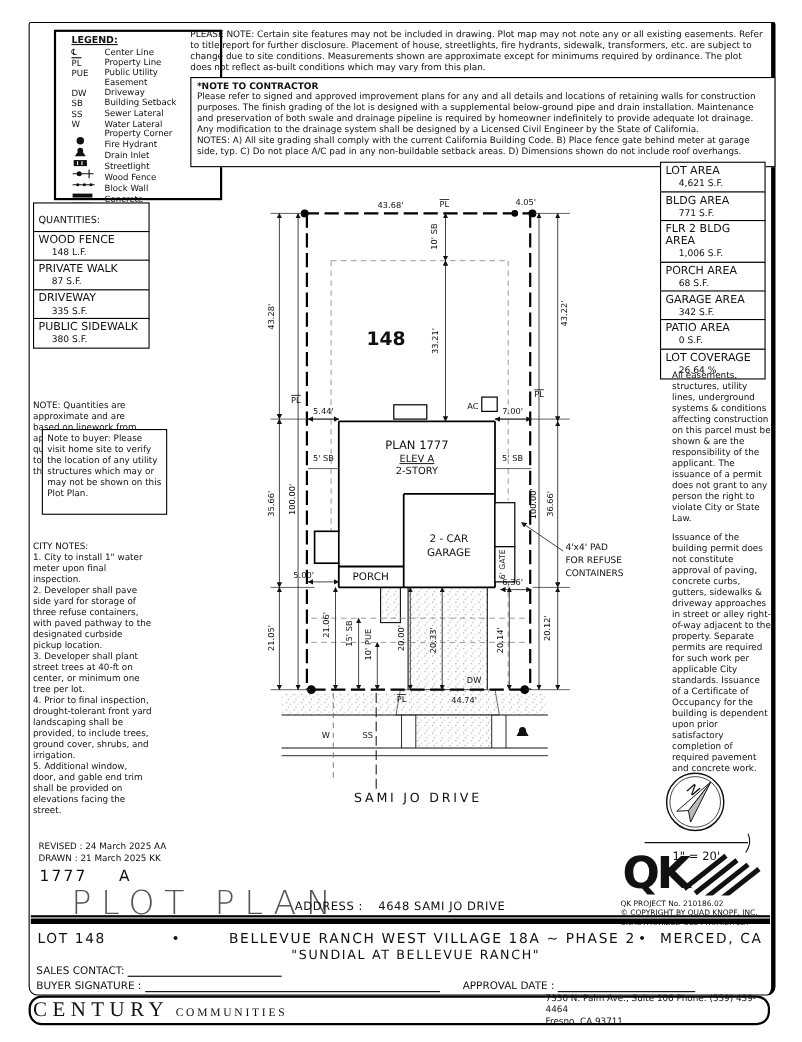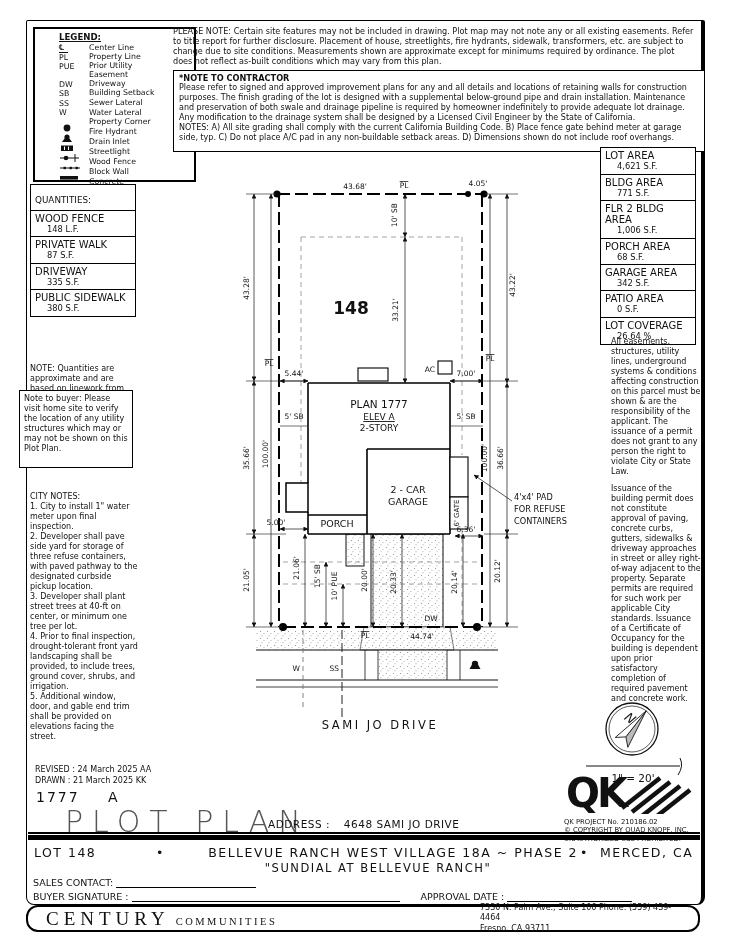--- a/index.html
+++ b/index.html
@@ -18,33 +18,33 @@
   .qval{font-size:8.3px;padding-left:12px;}
   .sig-line{border-bottom:1.2px solid #000;display:inline-block;height:11px;vertical-align:bottom;}
   svg text{font-family:"DejaVu Sans",sans-serif;fill:#111;}
   .ovl{text-decoration:overline;}
 </style>
 </head>
 <body>
 
 <div class="abs" style="left:26px;top:20px;width:674px;height:883px;border:1.6px solid #000;border-right-width:4px;border-radius:2px 2px 8px 8px;"></div>
 
-<div class="abs box" style="left:33px;top:27px;width:133px;height:146px;padding:3px 2px 2px 24px;border-width:2px;">
+<div class="abs box" style="left:49px;top:27px;width:133px;height:146px;padding:3px 2px 2px 14px;border-width:2px;">
   <div style="font-size:8.6px;font-weight:bold;text-decoration:underline;margin-bottom:1px;">LEGEND:</div>
   <div class="lg-row">
       <span class="lg-sym">℄</span>
       <span class="lg-lab">Center Line</span>
     </div>
   <div class="lg-row">
       <span class="lg-sym ovl">PL</span>
       <span class="lg-lab">Property Line</span>
     </div>
   <div class="lg-row" style="align-items:flex-start;">
       <span class="lg-sym">PUE</span>
-      <span class="lg-lab" style="width:80px;">Prior Utility Easement</span>
+      <span class="lg-lab" style="width:80px;">Public Utility Easement</span>
     </div>
   <div class="lg-row">
       <span class="lg-sym">DW</span>
       <span class="lg-lab">Driveway</span>
     </div>
   <div class="lg-row">
       <span class="lg-sym">SB</span>
       <span class="lg-lab">Building Setback</span>
     </div>
   <div class="lg-row">
@@ -134,21 +134,21 @@
       <div class="qname">DRIVEWAY</div>
       <div class="qval">335 S.F.</div>
     </div>
   <div class="qcell">
       <div class="qname">PUBLIC SIDEWALK</div>
       <div class="qval">380 S.F.</div>
     </div>
 </div>
 <div class="abs tiny" style="left:30px;top:364px;width:106px;">NOTE: Quantities are approximate and are based on linework from approved plans.  Final quantities may differ due to field adjustments at the time of construction.</div>
 
-<div class="abs box" style="left:19px;top:390px;width:104px;height:70px;padding:3px 4px;">
+<div class="abs box" style="left:38px;top:390px;width:104px;height:70px;padding:3px 4px;">
   <div class="tiny">Note to buyer: Please visit home site to verify the location of any utility structures which may or may not be shown on this Plot Plan.</div>
 </div>
 
 <div class="abs" style="left:30px;top:492px;width:108px;">
   <div class="tiny">CITY NOTES:</div>
   <div class="tiny">1. City to install 1" water meter upon final inspection.</div>
   <div class="tiny">2. Developer shall pave side yard for storage of three refuse containers, with paved pathway to the designated curbside pickup location.</div>
   <div class="tiny">3. Developer shall plant street trees at 40-ft on center, or minimum one tree per lot.</div>
   <div class="tiny">4. Prior to final inspection, drought-tolerant front yard landscaping shall be provided, to include trees, ground cover, shrubs, and irrigation.</div>
   <div class="tiny">5. Additional window, door, and gable end trim shall be provided on elevations facing the street.</div>
@@ -419,21 +419,21 @@
   <span>SALES CONTACT:</span>
   <span class="sig-line" style="width:140px;"></span>
 </div>
 <div class="abs" style="left:33px;top:890px;font-size:9.5px;">
   <span>BUYER SIGNATURE :</span>
   <span class="sig-line" style="width:268px;"></span>
   <span style="margin-left:18px;">APPROVAL DATE :</span>
   <span class="sig-line" style="width:125px;"></span>
 </div>
 
-<div class="abs" style="left:26px;top:905px;width:674px;height:27px;border:2px solid #000;border-radius:12px;display:flex;align-items:center;justify-content:space-between;padding:0 18px;box-sizing:border-box;">
+<div class="abs" style="left:26px;top:905px;width:674px;height:27px;border:2px solid #000;border-radius:12px;display:flex;align-items:center;justify-content:space-between;padding:0 2px;box-sizing:border-box;">
   <div style="display:flex;align-items:baseline;">
     <span style="font-family:'Liberation Serif',serif;font-size:19px;letter-spacing:5px;">CENTURY</span>
     <span style="font-family:'Liberation Serif',serif;font-size:10.5px;letter-spacing:2.5px;margin-left:6px;">COMMUNITIES</span>
   </div>
   <div style="font-size:8px;line-height:1.3;width:200px;">
     <div>7330 N. Palm Ave., Suite 106    Phone:  (559) 439-4464</div>
     <div>Fresno, CA  93711</div>
   </div>
 </div>
 

